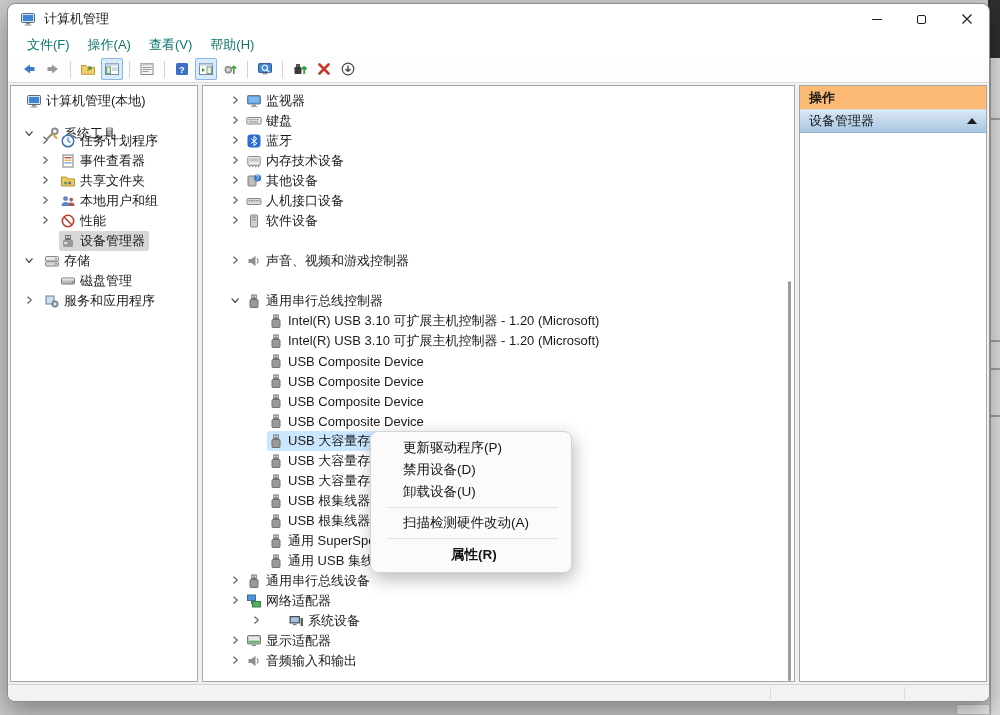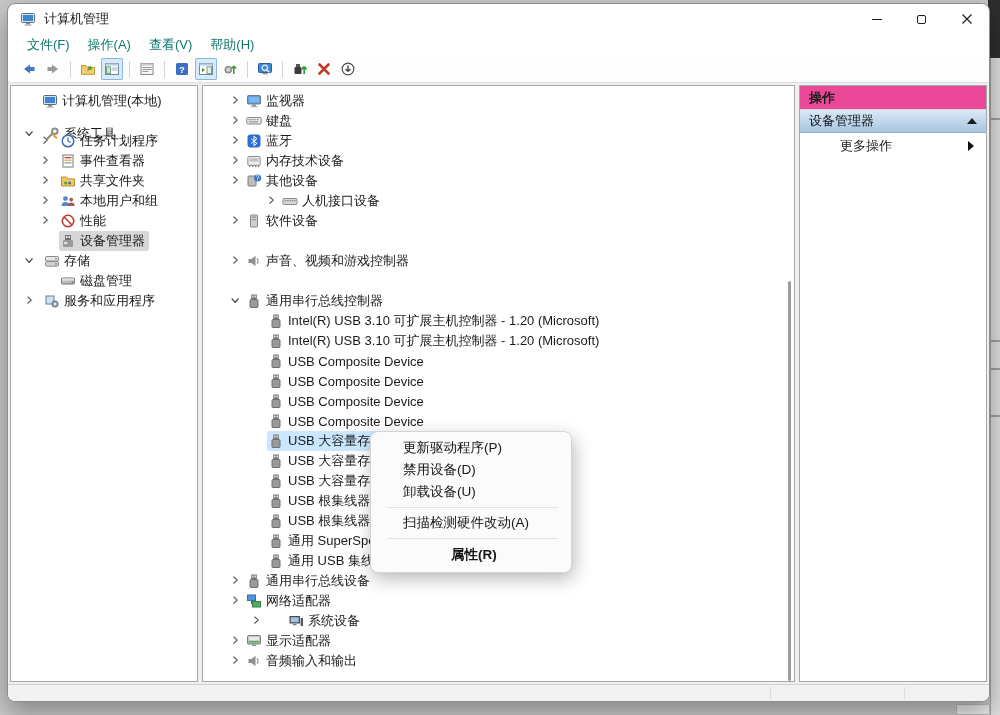--- a/index.html
+++ b/index.html
@@ -46,21 +46,21 @@
   .exp14{flex:0 0 14px;}
   .exp22{flex:0 0 22px;display:flex;align-items:center;justify-content:flex-start;padding-left:2px;}
   .icon{width:16px;height:16px;display:inline-flex;align-items:center;justify-content:center;margin-right:4px;flex:0 0 16px;}
   .labwrap{display:inline-flex;align-items:center;padding:1px 4px 1px 1px;border-radius:2px;}
   .labwrap.sel-blue{background:#cbe7ff;}
   .labwrap.sel-gray{background:#d7d7d7;}
 
   .vscroll{position:absolute;left:585px;top:195px;width:3px;height:400px;background:#9c9c9c;border-radius:2px;}
 
   .ops-header{height:24px;display:flex;align-items:center;padding-left:9px;font-size:13px;font-weight:bold;
-    color:#191919;background:#ec4899;border-bottom:1px solid #d8d8d8;}
+    color:#191919;background:#fdba74;border-bottom:1px solid #d8d8d8;}
   .ops-section{height:23px;display:flex;align-items:center;padding:0 9px;font-size:13px;color:#10151a;
     background:linear-gradient(#dae8f6,#a8c6e0);border-bottom:1px solid #96b1ca;}
   .tri-up{margin-left:auto;width:0;height:0;border-left:5px solid transparent;border-right:5px solid transparent;border-bottom:6px solid #1d1d1d;}
   .ops-more{height:25px;display:flex;align-items:center;padding:0 12px 0 40px;font-size:13px;color:#191919;}
   .tri-right{margin-left:auto;width:0;height:0;border-top:5px solid transparent;border-bottom:5px solid transparent;border-left:6px solid #0d0d0d;}
 
   .statusbar{flex:0 0 17px;background:#f2f2f2;border-top:1px solid #d2d2d2;position:relative;}
   .ssep{position:absolute;top:2px;bottom:2px;width:1px;background:#dcdcdc;}
 
   .ctxmenu{position:absolute;left:370px;top:431px;width:202px;background:#fbfbfb;
@@ -223,21 +223,21 @@
           <svg width="16" height="16" viewBox="0 0 16 16">
             <circle cx="8" cy="8" r="5.8" fill="none" stroke="#4a4a4a" stroke-width="1.2"></circle>
             <path d="M8 4.5 V10.5 M8 10.5 l-2.4 -2.4 M8 10.5 l2.4 -2.4" stroke="#4a4a4a" stroke-width="1.4" fill="none"></path>
           </svg>
         </span>
       </div>
     </div>
 
   <div class="content">
     <div class="pane pane-left" id="sidebar">
-        <div class="trow" style="top: 5px; padding-left: 16px;">
+        <div class="trow" style="top: 5px;">
           <span style="flex:0 0 0px"></span>
           <span class="exp exp14"></span>
           <span class="labwrap">
             <span class="icon">
               <svg width="16" height="16" viewBox="0 0 16 16">
                 <rect x="1.5" y="2.5" width="13" height="9" rx="1" fill="#cfe3f7" stroke="#5b6b7a"></rect>
                 <rect x="3" y="4" width="10" height="6" fill="#3f86d2"></rect>
                 <rect x="6" y="12" width="4" height="1.5" fill="#8a8a8a"></rect>
                 <rect x="4.5" y="13.6" width="7" height="1" fill="#9a9a9a"></rect>
               </svg>
@@ -517,21 +517,21 @@
             <span class="icon">
               <svg width="16" height="16" viewBox="0 0 16 16">
                 <rect x="2" y="3" width="8" height="10" rx="1" fill="#bdbdbd" stroke="#7d7d7d"></rect>
                 <circle cx="11.6" cy="5" r="3.6" fill="#3b79cc"></circle>
                 <text x="11.6" y="7.4" font-size="6.4" fill="#ffffff" text-anchor="middle">?</text>
               </svg>
             </span>
             <span>其他设备</span>
           </span>
         </div>
-        <div class="trow" style="top: 105px; padding-left: 36px;">
+        <div class="trow" style="top: 105px;">
           <span style="flex:0 0 24px"></span>
           <span class="exp">
             <svg width="14" height="14" viewBox="0 0 16 16">
               <path d="M5.5 3.5 L9.5 7 L5.5 10.5" fill="none" stroke="#5c5c5c" stroke-width="1.4" stroke-linecap="round" stroke-linejoin="round"></path>
             </svg>
           </span>
           <span class="labwrap">
             <span class="icon">
               <svg width="16" height="16" viewBox="0 0 16 16">
                 <rect x="1" y="5.5" width="14" height="6" rx="1" fill="#d9d9d9" stroke="#8a8a8a"></rect>
@@ -889,24 +889,20 @@
           </span>
         </div>
       </div>
     <div class="pane pane-right">
       <div class="ops-header">
         <span>操作</span>
       </div>
       <div class="ops-section">
         <span>设备管理器</span>
         <span class="tri-up"></span>
-      </div>
-      <div class="ops-more">
-        <span>更多操作</span>
-        <span class="tri-right"></span>
       </div>
     </div>
   </div>
 
   <div class="statusbar">
     <div class="ssep" style="left:762px"></div>
     <div class="ssep" style="left:896px"></div>
   </div>
 </div>
 

